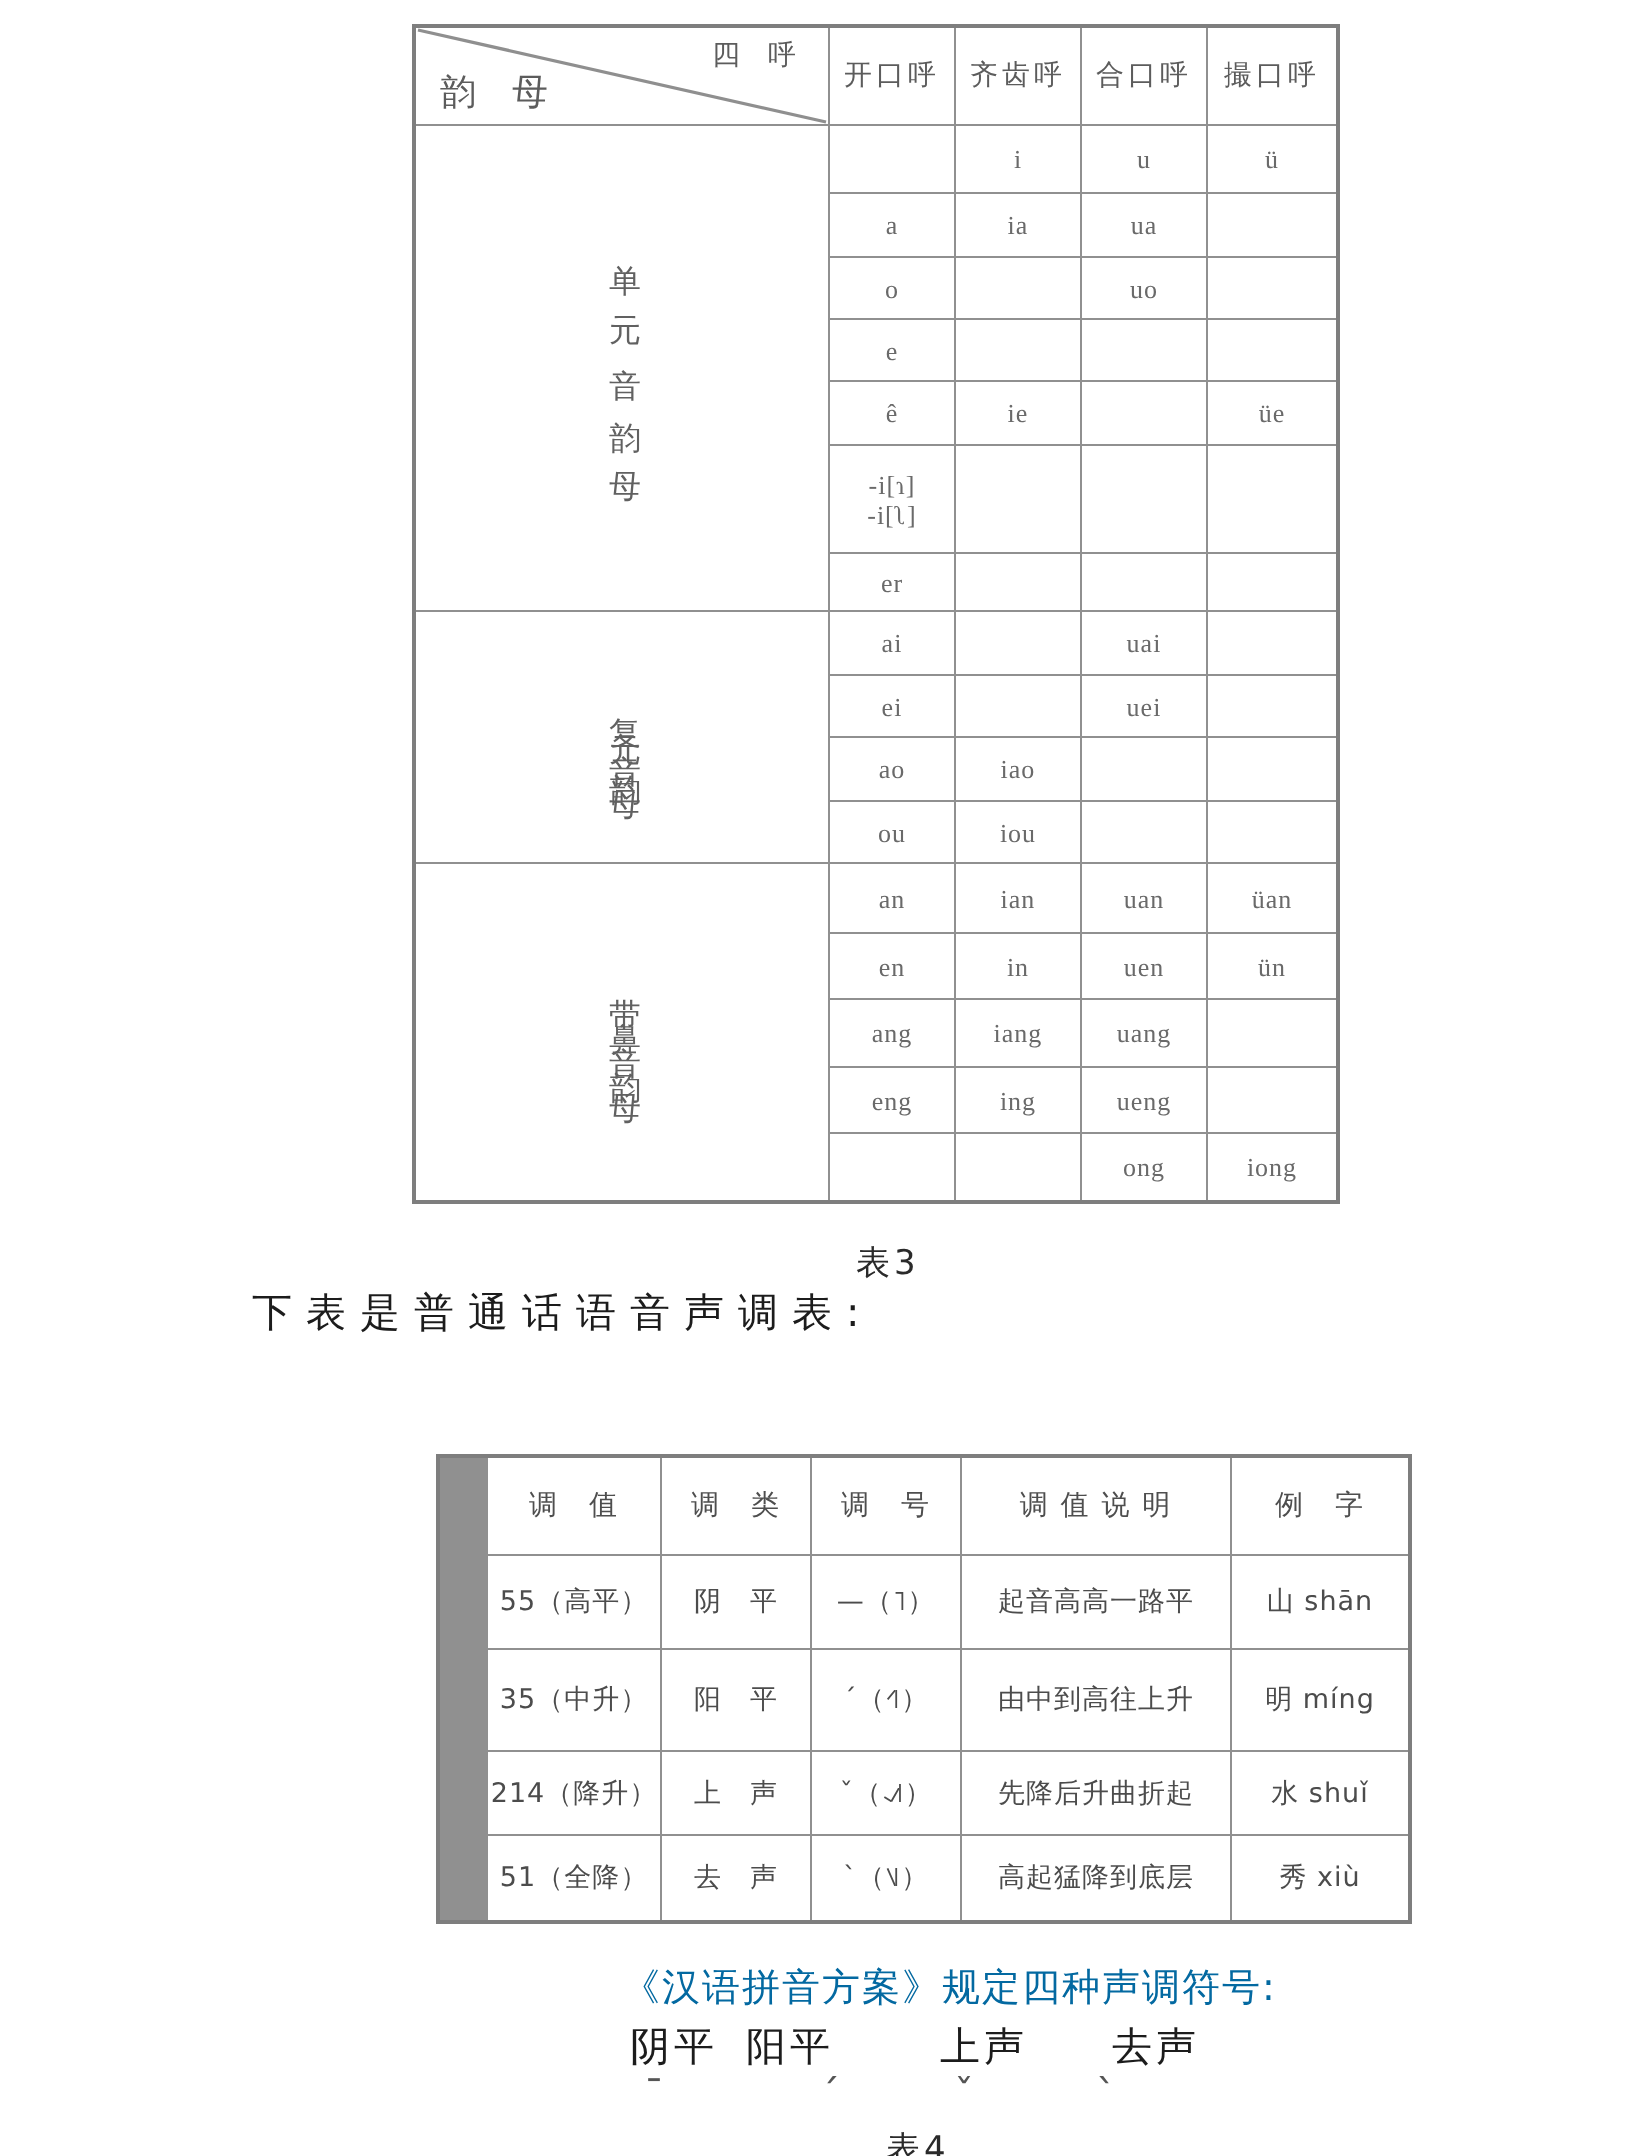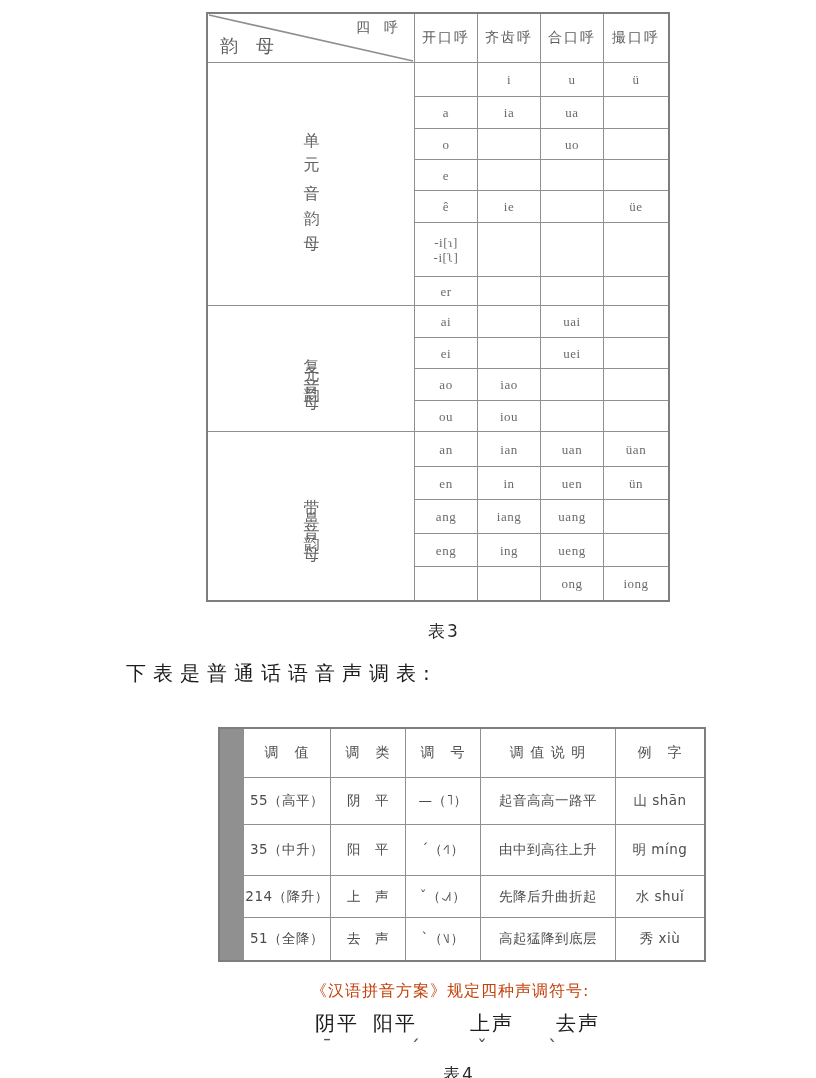--- a/index.html
+++ b/index.html
@@ -39,21 +39,21 @@
     grid-template-rows:48px 46px 50px 41px 42px;
     gap:1px;background:#909090;border:2px solid #7e7e7e;padding-left:24px;
   }
   .tones-table > div{background:#fff;display:flex;align-items:center;justify-content:center;}
   .thead{font-size:14px;color:#4e4e4e;letter-spacing:1px;}
   .tcell{font-size:13.5px;color:#4c4c4c;letter-spacing:.5px;}
 
   
   .caption{font-size:17px;color:#2a2a2a;letter-spacing:2px;}
   .para{font-size:20px;color:#1c1c1c;letter-spacing:7px;}
-  .footline{font-size:16px;color:#c2410c;letter-spacing:1px;}
+  .footline{font-size:19px;color:#0369a1;letter-spacing:1px;}
   .tone-name{font-size:20px;color:#1c1c1c;letter-spacing:2px;text-align:center;}
   .tone-mark{font-size:20px;color:#555;}
 </style>
 </head>
 <body>
 
 <div class="abs finals-table">
 
   <div class="corner">
     <svg viewBox="0 0 206 48" preserveAspectRatio="none">
@@ -140,21 +140,21 @@
   <div class="cell">ueng</div>
   <div class="cell"></div>
   <div class="cell"></div>
   <div class="cell"></div>
   <div class="cell">ong</div>
   <div class="cell">iong</div>
 </div>
 
 <div class="abs caption" style="left:428px;top:620px;">表3</div>
 
-<div class="abs para" style="left:126px;top:643px;margin-top:17px;">下表是普通话语音声调表:</div>
+<div class="abs para" style="left:126px;top:643px;">下表是普通话语音声调表:</div>
 
 <div class="abs tones-table">
   <div class="thead">调　值</div>
   <div class="thead">调　类</div>
   <div class="thead">调　号</div>
   <div class="thead">调 值 说 明</div>
   <div class="thead">例　字</div>
 
   <div class="tcell">55（高平）</div>
   <div class="tcell">阴　平</div>

